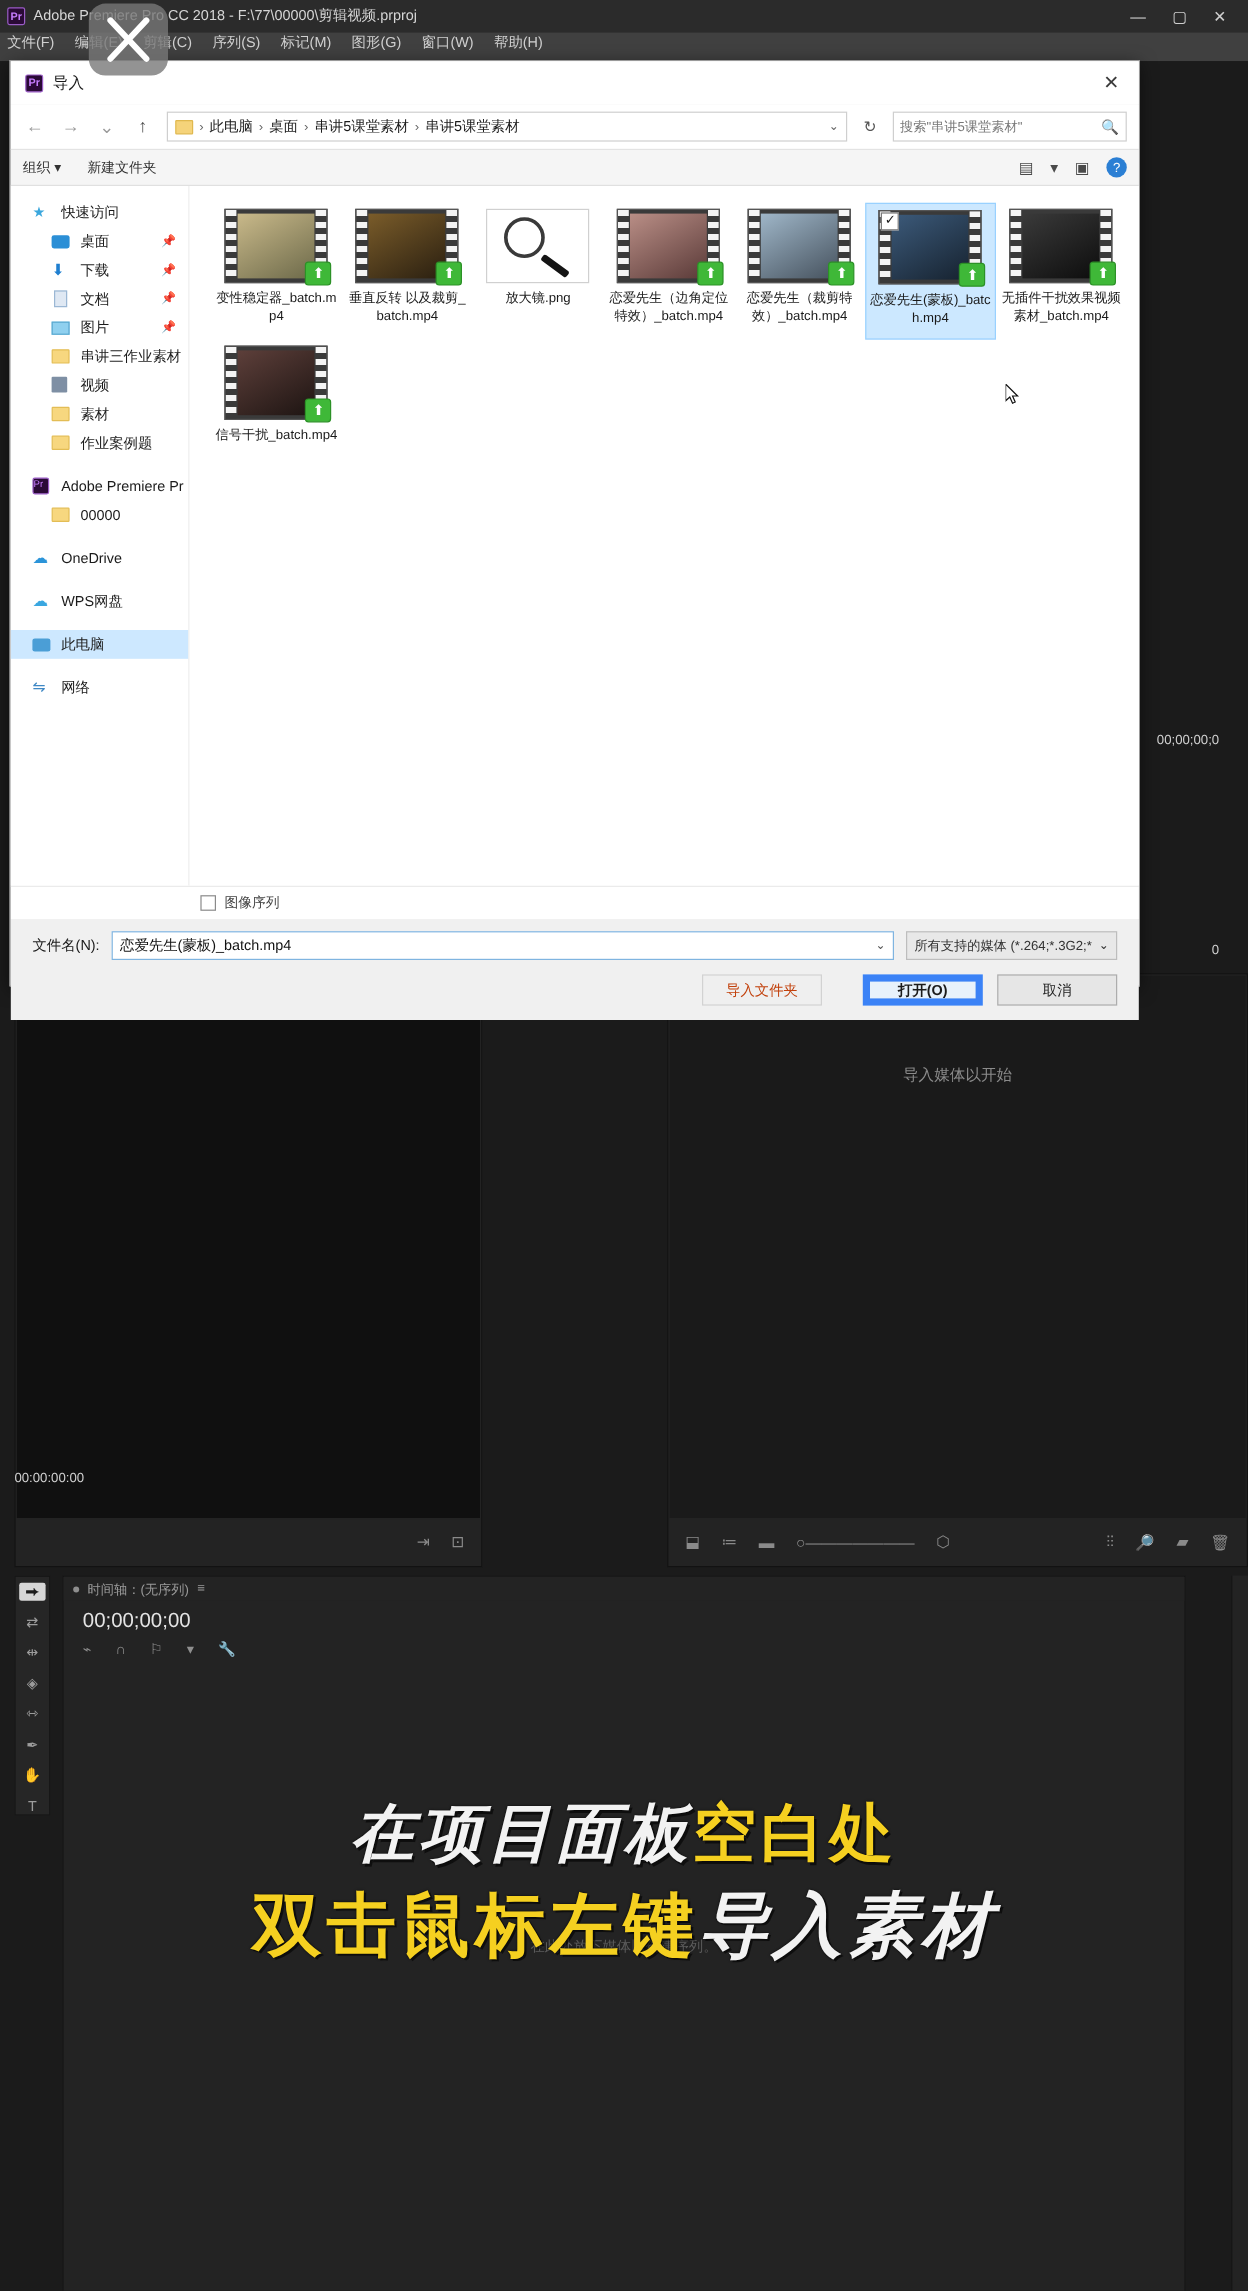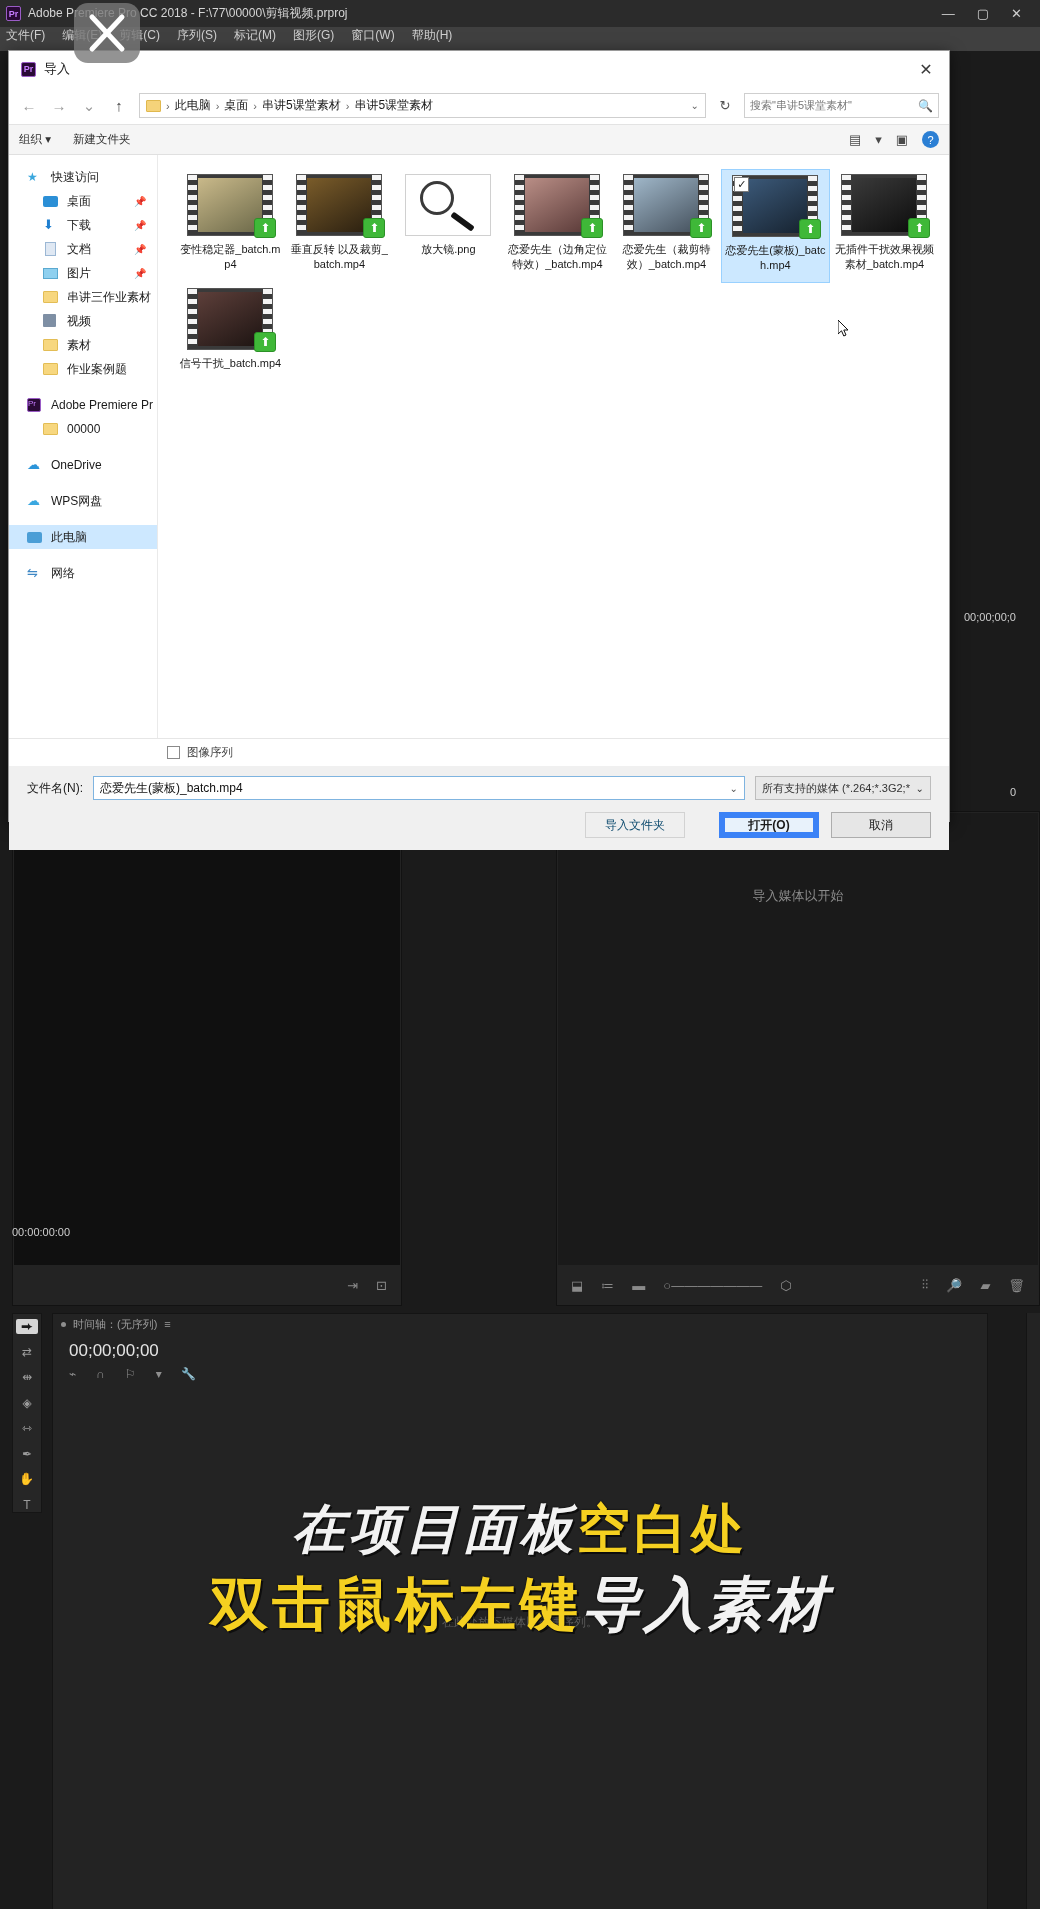--- a/index.html
+++ b/index.html
@@ -263,21 +263,21 @@
     width:176px; height:24px; border:1px solid #bdbdbd; background:#e8e8e8;
     display:flex; align-items:center; padding:6px 6px; font-size:11px; color:#333;
   }
   .sel-type .c { margin-left:auto; font-size:10px; }
   .row-btns { display:flex; justify-content:flex-end; gap:12px; margin-top:12px; }
   .btn {
     width:100px; height:26px; border:1px solid #adadad; background:#e6e6e6;
     display:flex; align-items:center; justify-content:center; font-size:12px;
     color:#1b1b1b; cursor:pointer;
   }
-  .btn.disabled { color:#0c4a6e; background:#efefef; border-color:#d2d2d2; }
+  .btn.disabled { color:#c2410c; background:#efefef; border-color:#d2d2d2; }
   .btn.primary { border:6px solid #3b82f6; background:#e8f2fb; font-weight:bold;margin-left:22px; }
 </style>
 </head>
 <body>
 
 <div id="root">
 
   <div class="pr-titlebar">
     <div class="pr-logo">Pr</div>
     <div class="pr-title-text">Adobe Premiere Pro CC 2018 - F:\77\00000\剪辑视频.prproj</div>

